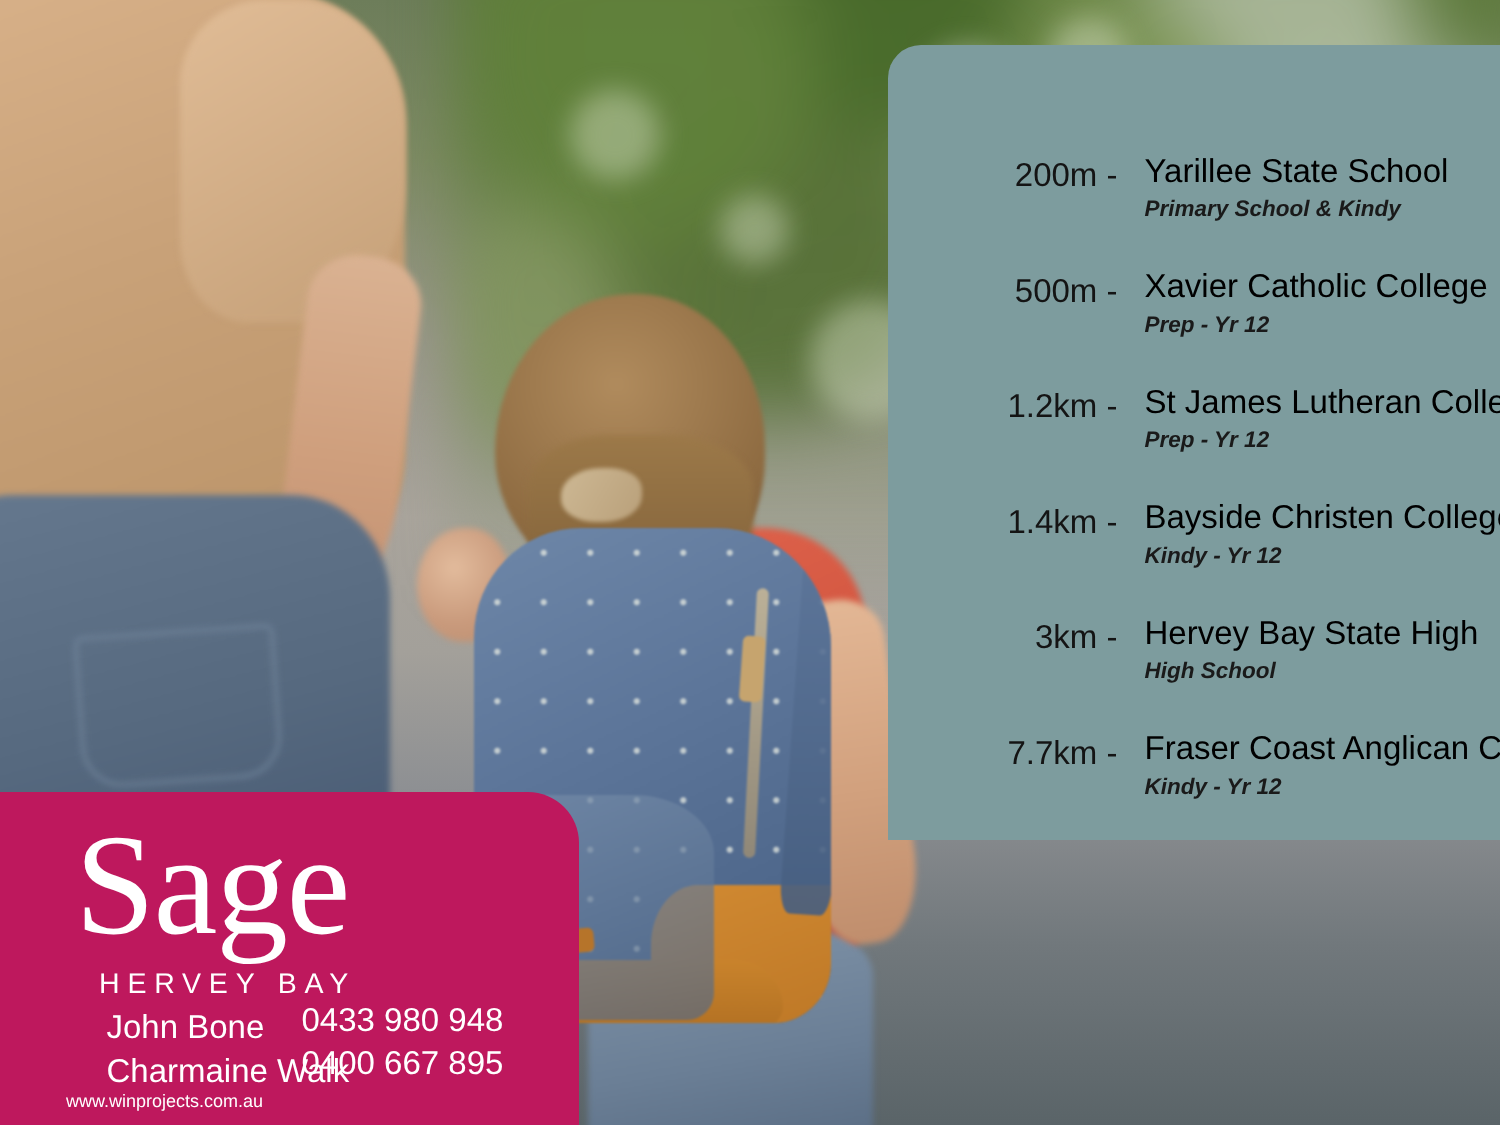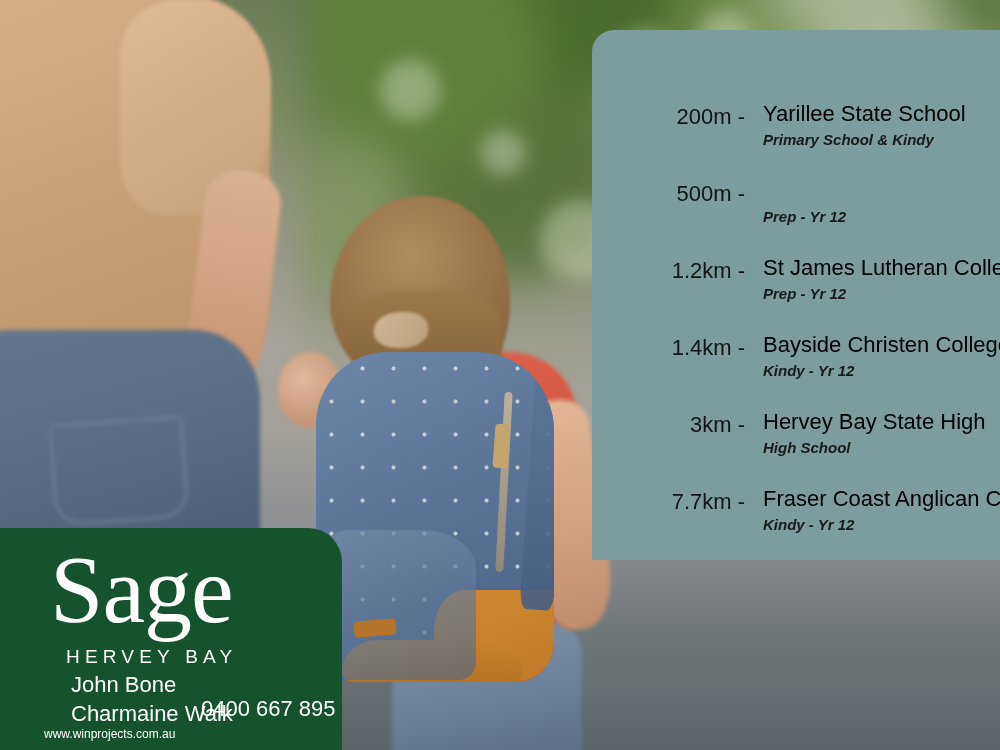--- a/index.html
+++ b/index.html
@@ -295,23 +295,24 @@
     font-style: italic;
   }
 
   
   .logo-card {
     position: absolute;
     left: 0;
     top: 528px;
     width: 342px;
     height: 222px;
-    background: #14532d;
+    background: #be185d;
     border-radius: 0 34px 0 0;
     overflow: hidden;
+    padding-left: 44px;
   }
   .brand-mark {
     position: absolute;
     left: 0; right: 0;
     top: 14px;
     height: 104px;
   }
   .brand-word {
     position: absolute;
     left: 50px;
@@ -410,20 +411,21 @@
     <div class="school-list">
 
       <div class="school-row">
         <div class="row-dist">200m -</div>
         <div class="row-name">Yarillee State School</div>
         <div class="row-sub">Primary School &amp; Kindy</div>
       </div>
 
       <div class="school-row">
         <div class="row-dist">500m -</div>
+        <div class="row-name">Xavier Catholic College</div>
         <div class="row-sub">Prep - Yr 12</div>
       </div>
 
       <div class="school-row">
         <div class="row-dist">1.2km -</div>
         <div class="row-name">St James Lutheran College</div>
         <div class="row-sub">Prep - Yr 12</div>
       </div>
 
       <div class="school-row">
@@ -450,20 +452,21 @@
   <div class="logo-card">
     <div class="brand-mark">
       <div class="brand-word">Sage</div>
       <div class="brand-sub">HERVEY BAY</div>
     </div>
   </div>
 
   <div class="contact-block">
     <div class="contact-row">
       <span class="contact-name">John Bone</span>
+      <span class="contact-phone">0433 980 948</span>
     </div>
     <div class="contact-row">
       <span class="contact-name">Charmaine Walk</span>
       <span class="contact-phone">0400 667 895</span>
     </div>
     <div class="contact-web">www.winprojects.com.au</div>
   </div>
 
 </div>
 

